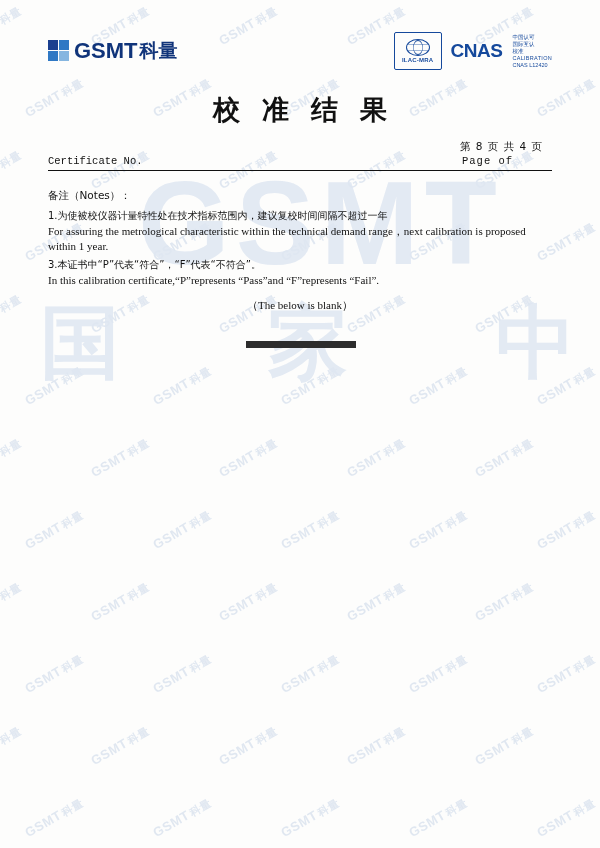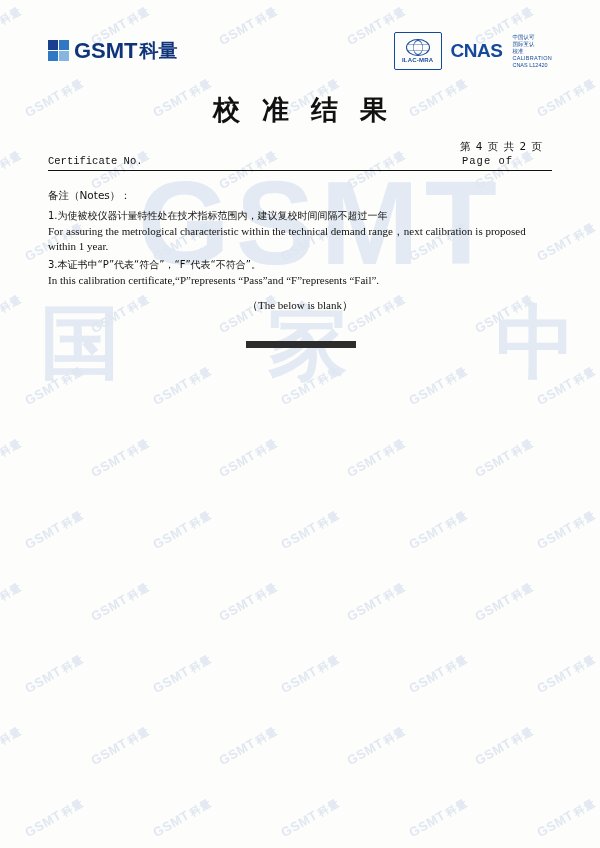--- a/index.html
+++ b/index.html
@@ -400,21 +400,21 @@
 
   <div class="title-block">
     <div class="title-cn">校准结果</div>
   </div>
 
   <div class="certline">
     <div class="cert-left">
       <div class="row2">Certificate No.</div>
     </div>
     <div class="cert-right">
-      <div class="row1">第 4 页 共 2 页</div>
+      <div class="row1">第 8 页 共 4 页</div>
       <div class="row2">Page        of</div>
     </div>
   </div>
 
   <div class="notes">
     <div class="notes-head">备注（Notes）：</div>
 
     <div class="note-cn">1.为使被校仪器计量特性处在技术指标范围内，建议复校时间间隔不超过一年</div>
     <div class="note-en">For assuring the metrological characteristic within the technical demand range，next calibration is proposed within 1 year.</div>
 

